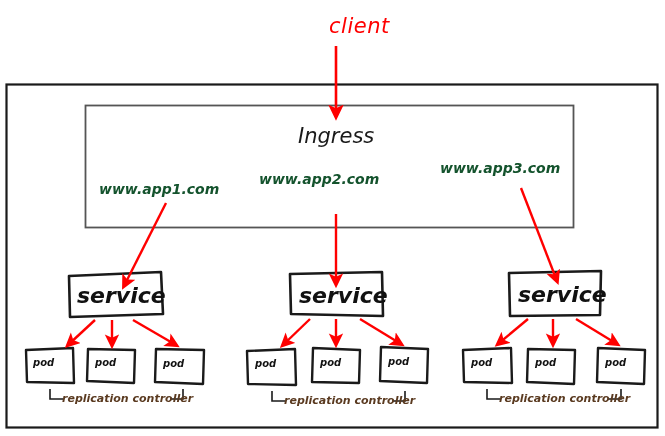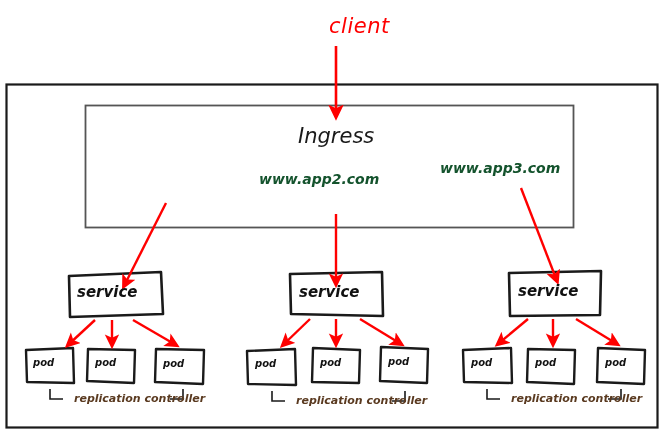--- a/index.html
+++ b/index.html
@@ -40,33 +40,32 @@
     font-size: 21px;
     font-weight: 400;
   }
   .url-label {
     color: #14532d;
     font-size: 14px;
     font-weight: 600;
   }
   .service-label {
     color: #111111;
-    font-size: 15px;
+    font-size: 22px;
     font-weight: 600;
   }
   .pod-label {
     color: #111111;
     font-size: 10px;
     font-weight: 600;
   }
   .rc-label {
     color: #5a3a20;
     font-size: 11px;
     font-weight: 600;
-    margin-left: 12px;
   }
   .cluster-label {
     color: #b455c8;
     font-size: 14px;
     font-weight: 600;
   }
 </style>
 </head>
 <body>
 
@@ -119,20 +118,21 @@
 
     <path d="M50,389 L50,399 L63,399 M183,389 L183,399 L170,399" fill="none" stroke="#1a1a1a" stroke-width="1.6"></path>
     <path d="M272,391 L272,401 L285,401 M405,391 L405,401 L392,401" fill="none" stroke="#1a1a1a" stroke-width="1.6"></path>
     <path d="M487,389 L487,399 L500,399 M621,389 L621,399 L608,399" fill="none" stroke="#1a1a1a" stroke-width="1.6"></path>
   </svg>
 
   <div class="txt client-label" style="left:304px; top:14px;margin-left:25px;">client</div>
 
   <div class="txt ingress-label" style="left:298px; top:124px;">Ingress</div>
 
+  <div class="txt url-label" style="left:99px; top:181px;">www.app1.com</div>
   <div class="txt url-label" style="left:259px; top:171px;">www.app2.com</div>
   <div class="txt url-label" style="left:440px; top:160px;">www.app3.com</div>
 
   <div class="txt service-label" style="left:77px; top:283px;">service</div>
   <div class="txt service-label" style="left:299px; top:283px;">service</div>
   <div class="txt service-label" style="left:518px; top:282px;">service</div>
 
   <div class="txt pod-label" style="left:33px; top:357px;">pod</div>
   <div class="txt pod-label" style="left:95px; top:357px;">pod</div>
   <div class="txt pod-label" style="left:163px; top:358px;">pod</div>

